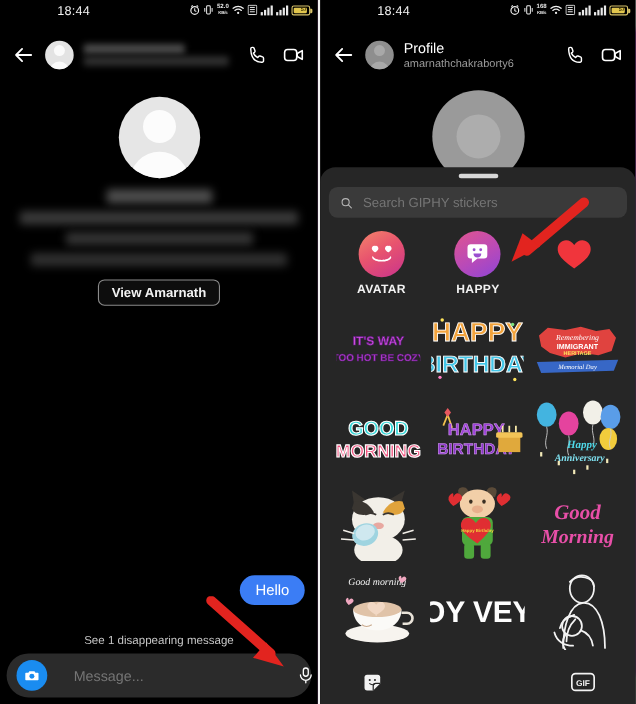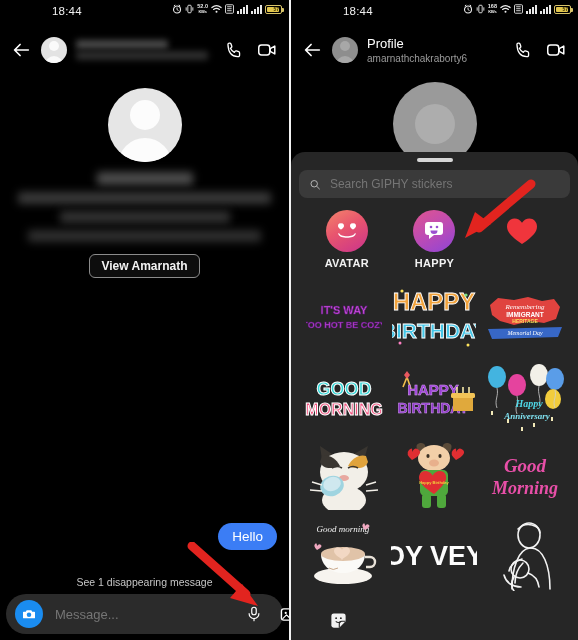--- a/index.html
+++ b/index.html
@@ -65,21 +65,21 @@
   
   .convo { position:absolute; left:0; right:0; bottom:52px; padding: 0 12px; }
   .ts { text-align:center; color:#bdbdbd; font-size:10.5px; margin-bottom: 16px; }
   .bubble-row { display:flex; justify-content:flex-end; }
   .bubble { background:#3b7df5; color:#fff; font-size:13.5px; padding:6px 14px; border-radius:16px; }
   .disappear { text-align:center; color:#c6c6c6; font-size:10.5px; font-weight:normal; margin-top: 26px; }
 
   
   .composer {
     position:absolute; left:6px; right:6px; bottom:6px; height:40px;
-    background:#2b2b2b; border-radius:21px; display:flex; align-items:center; padding: 0 9px; gap:12px;
+    background:#2b2b2b; border-radius:21px; display:flex; align-items:center; padding: 0 9px; gap:24px;
   }
   .cam { width:28px; height:28px; border-radius:50%; background:#1a8cf0; display:flex; align-items:center; justify-content:center; flex:0 0 28px;}
   .msg-input { flex:1; font-size:13px; color:#9a9a9a; border:none; background:transparent; outline:none; font-family:"Liberation Sans", sans-serif; }
   .comp-ic { width:22px; height:22px; flex:0 0 22px; display:flex; align-items:center; justify-content:center; }
 
   
   .sheet {
     position:absolute; left:0; right:0; bottom:0; top:152px;
     background:#262626; border-radius:14px 14px 0 0; padding: 0 8px;
   }
@@ -506,20 +506,26 @@
         <div class="tab">
           <svg width="19" height="19" viewBox="0 0 24 24">
               <path d="M3 6a3 3 0 0 1 3-3h12a3 3 0 0 1 3 3v7l-8 8H6a3 3 0 0 1-3-3z" fill="#f2f2f2"></path>
               <path d="M13 21v-5a3 3 0 0 1 3-3h5" fill="none" stroke="#262626" stroke-width="1.4"></path>
               <circle cx="9" cy="9" r="1.2" fill="#262626"></circle>
               <circle cx="15" cy="9" r="1.2" fill="#262626"></circle>
               <path d="M8.5 13q3.5 3 7 0" stroke="#262626" stroke-width="1.3" fill="none"></path>
             </svg>
         </div>
         <div class="tab"></div>
+        <div class="tab">
+          <svg width="22" height="18" viewBox="0 0 26 20">
+              <rect x="1" y="1" width="24" height="18" rx="4" fill="none" stroke="#f2f2f2" stroke-width="1.8"></rect>
+              <text x="13" y="14" text-anchor="middle" font-family="Liberation Sans, sans-serif" font-size="9" font-weight="bold" fill="#f2f2f2">GIF</text>
+            </svg>
+        </div>
       </div>
     </div>
 
     <svg class="arrow" style="left:148px; top:178px;" width="100" height="70" viewBox="0 0 100 70">
       <path d="M92 6 L40 50" stroke="#e2241f" stroke-width="9" stroke-linecap="round"></path>
       <path d="M26 60 L36 34 L52 46 Z" fill="#e2241f"></path>
     </svg>
   </div>
 
 </div>

